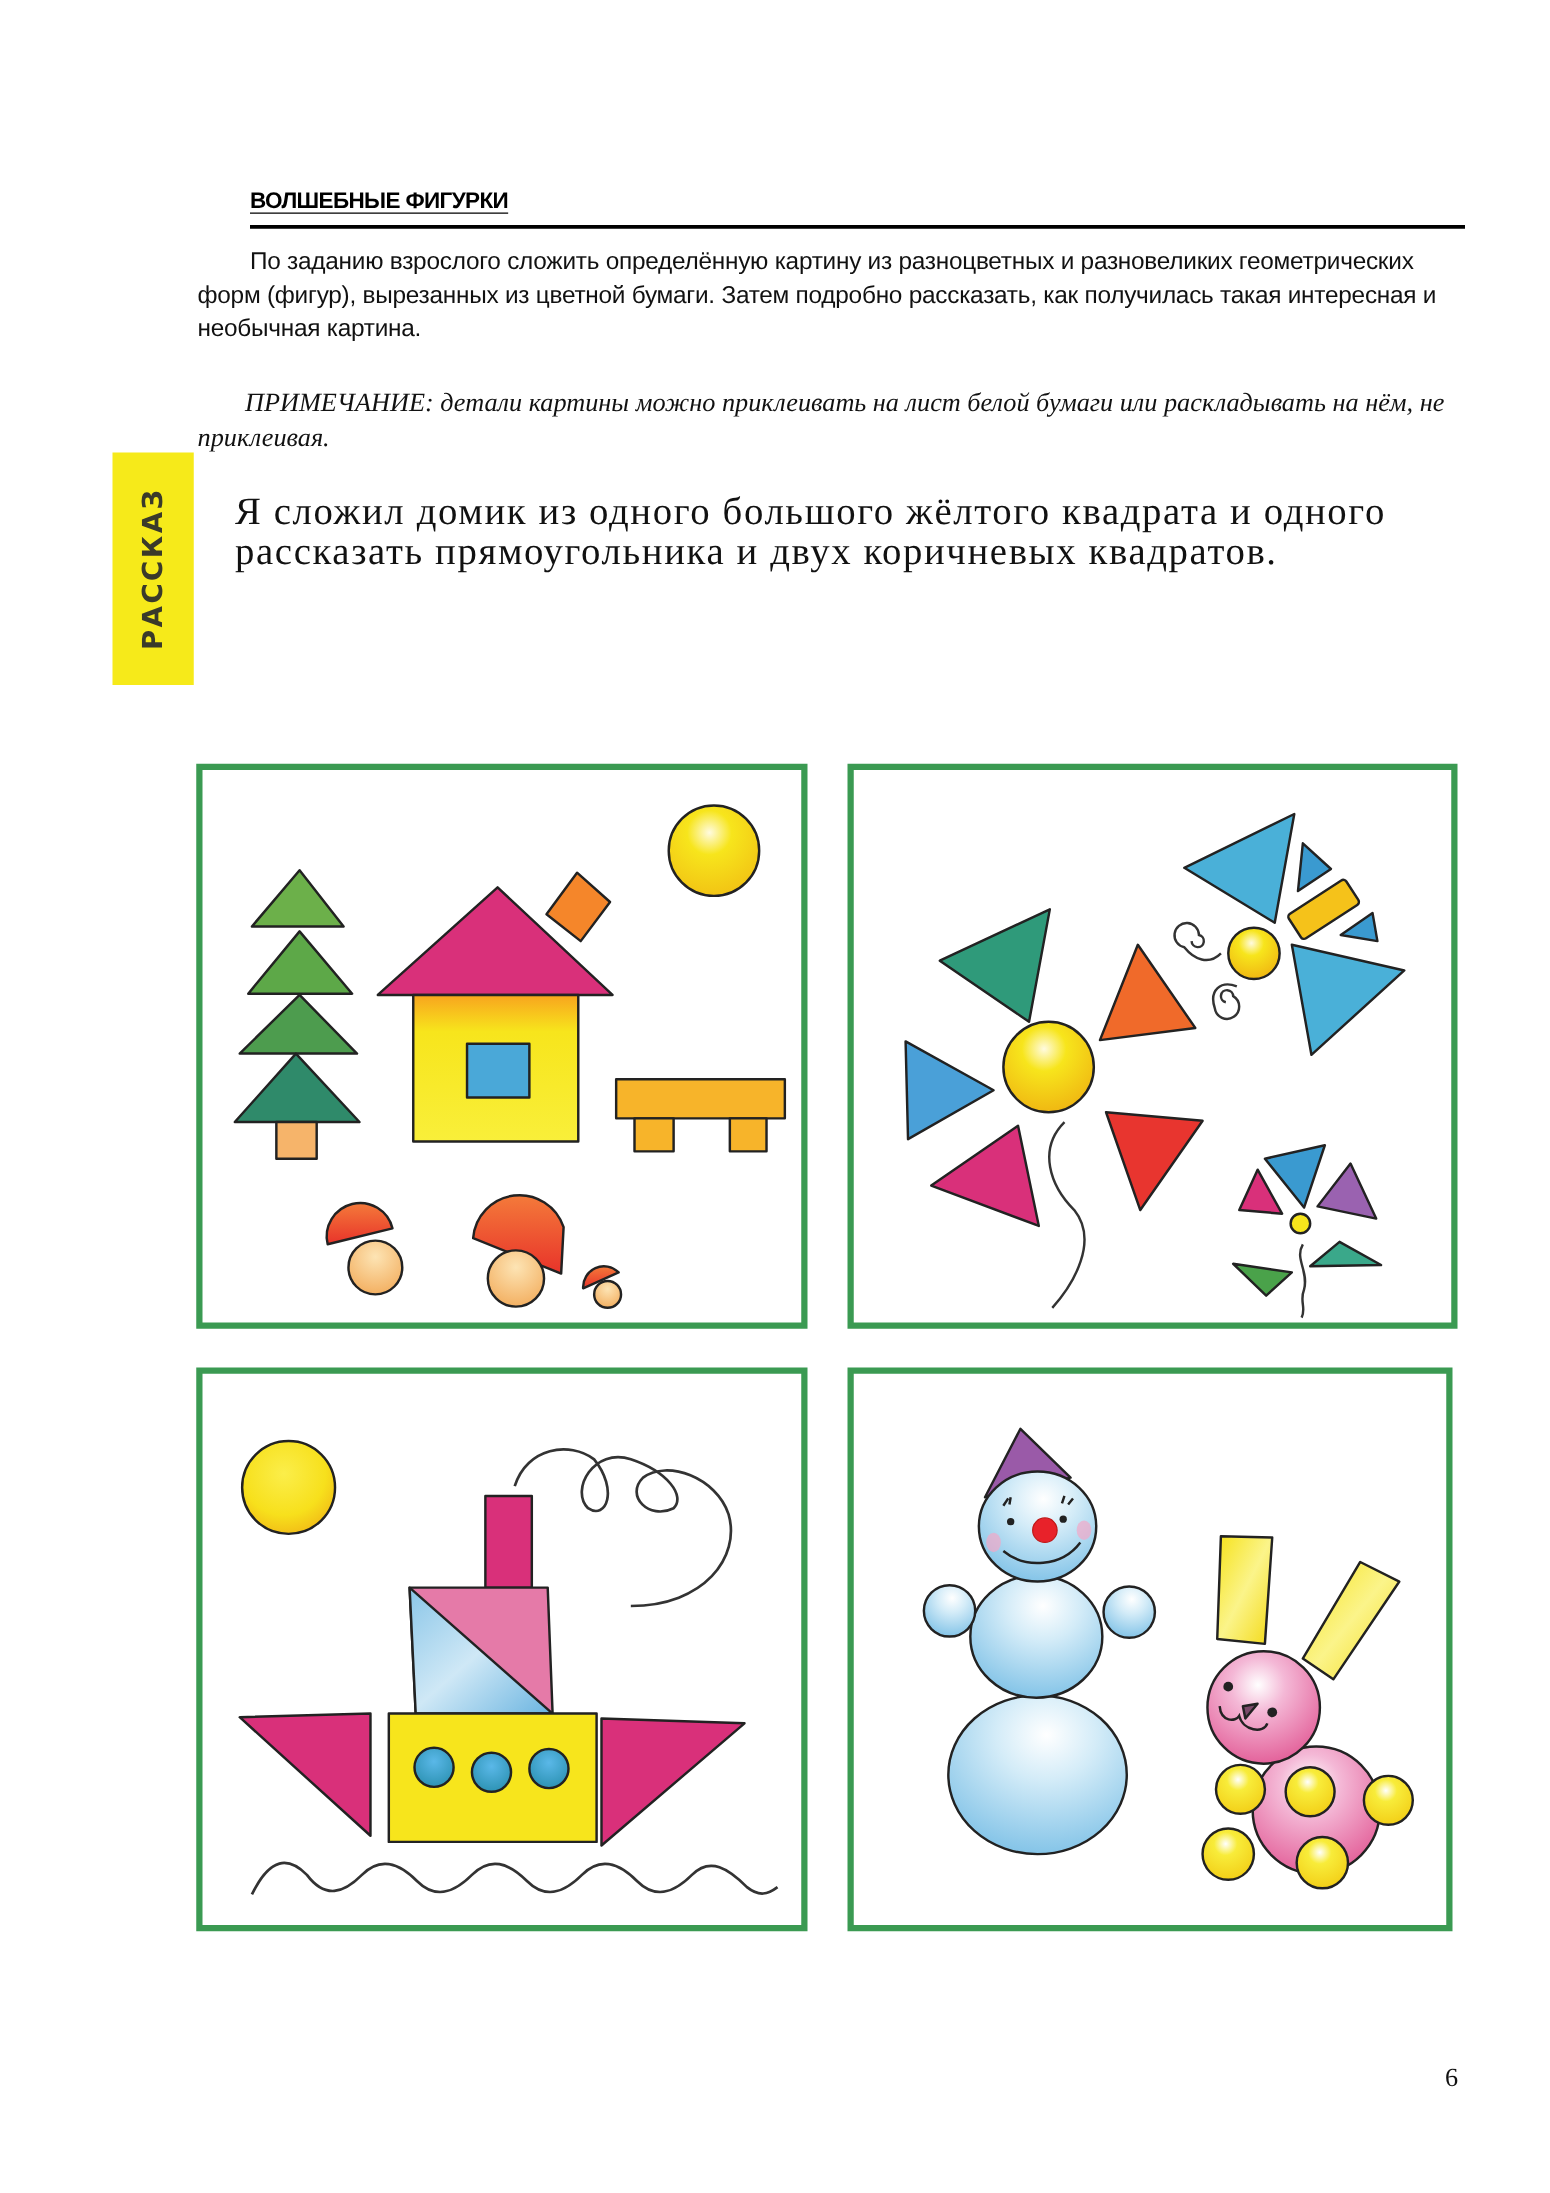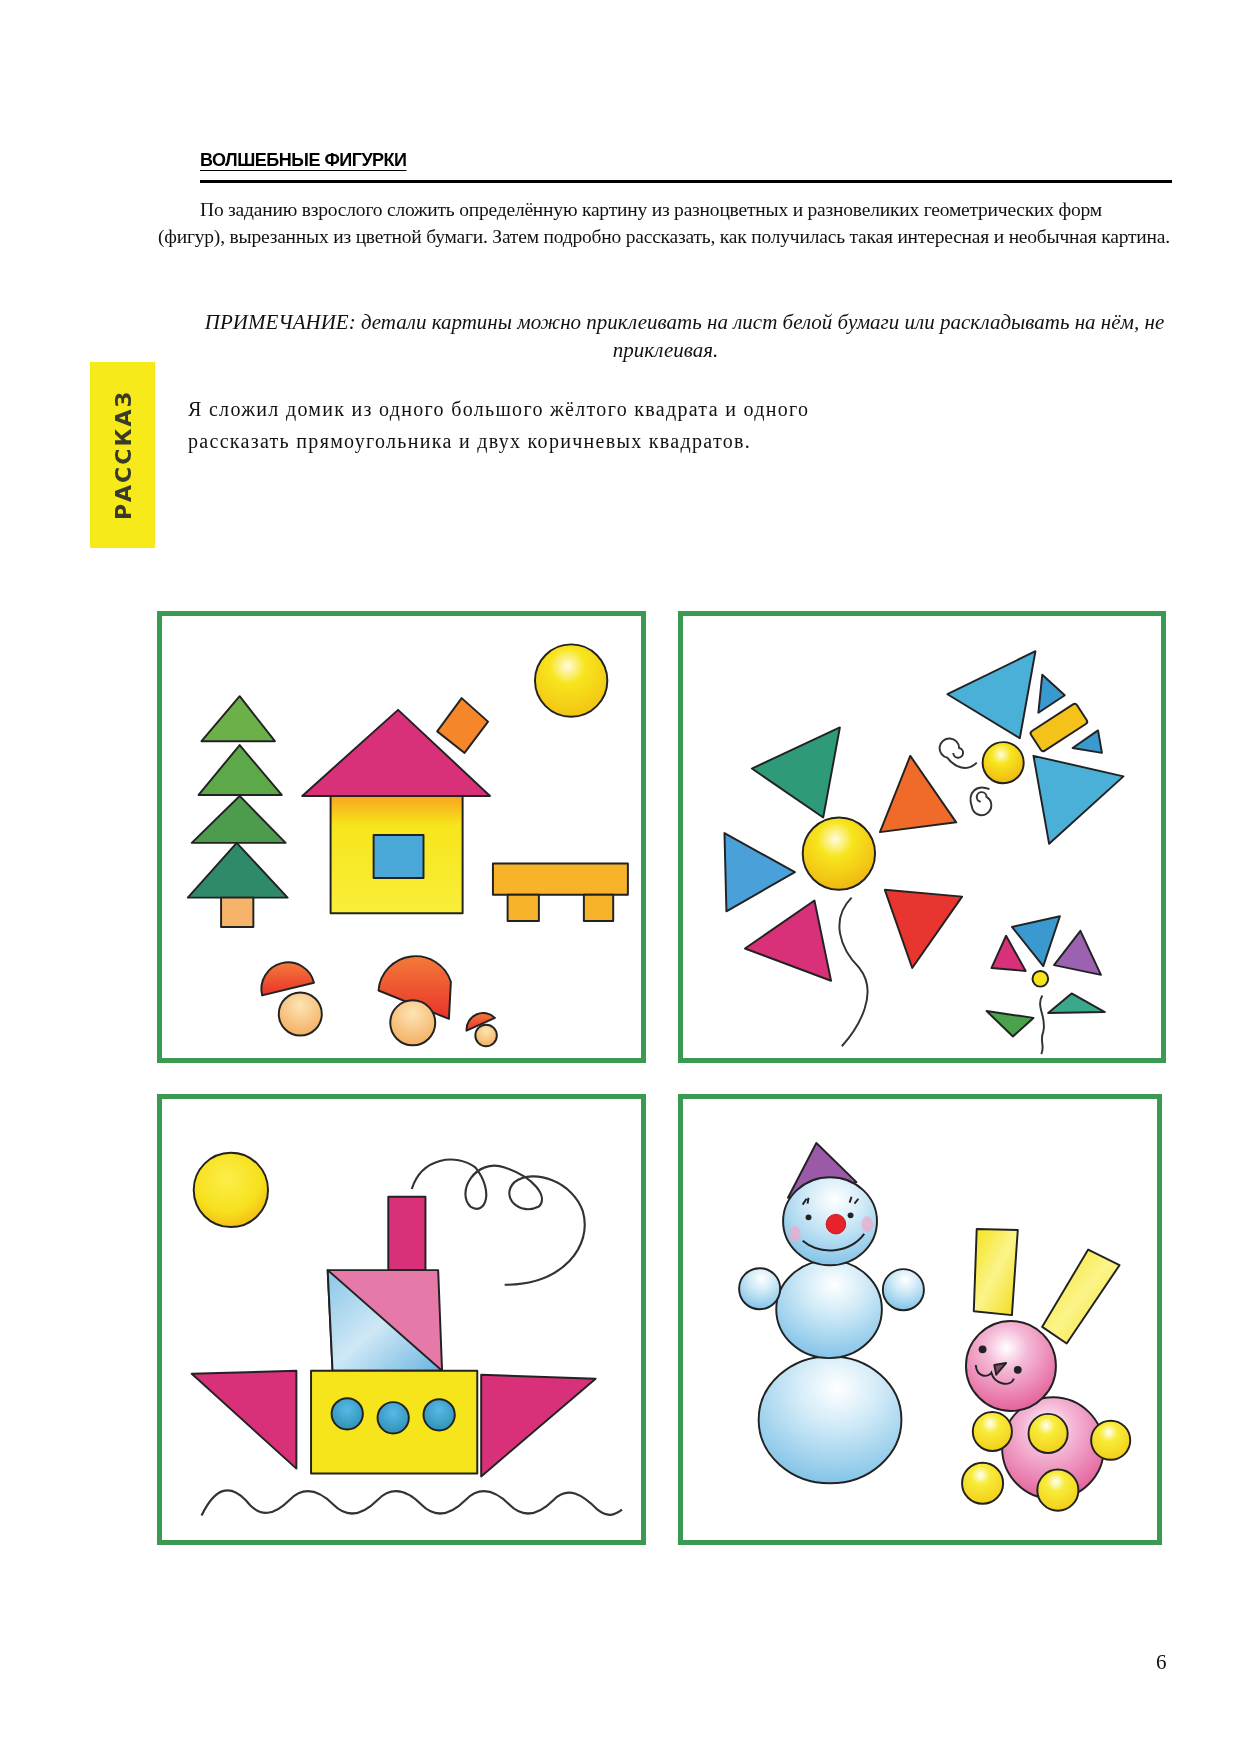--- a/index.html
+++ b/index.html
@@ -1,25 +1,25 @@
 <!DOCTYPE html>
 <html><head>
 <meta charset="utf-8">
 <style>
   html, body { margin: 0; padding: 0; background: #ffffff; }
   body { width: 1240px; height: 1754px; position: relative; overflow: hidden; }
   .title-row { position: absolute; left: 200px; top: 146px; width: 972px; height: 34px; border-bottom: 3px solid #000; }
   .title { position: absolute; left: 0; top: 4px; font-family: "Liberation Sans", sans-serif; font-weight: bold; font-size: 18px; letter-spacing: -0.5px; color: #000; text-decoration: underline; text-underline-offset: 4px; }
-  .intro { position: absolute; left: 158px; top: 196px; width: 1015px; font-family: Liberation Serif, serif; font-size: 19.5px; line-height: 27px; color: #111; letter-spacing: -0.2px; }
+  .intro { position: absolute; left: 158px; top: 196px; width: 1015px; font-family: Liberation Sans, sans-serif; font-size: 19.5px; line-height: 27px; color: #111; letter-spacing: -0.2px; }
   .intro p { margin: 0; text-indent: 42px; }
-  .note { position: absolute; left: 158px; top: 308px; width: 1015px; font-family: "Liberation Serif", serif; font-style: italic; font-size: 21px; line-height: 28px; color: #111; text-align: center; }
+  .note { position: absolute; left: 158px; top: 308px; width: 1015px; font-family: "Liberation Serif", serif; font-style: italic; font-size: 21px; line-height: 28px; color: #111; }
   .note p { margin: 0; text-indent: 38px; }
   .tab { position: absolute; left: 90px; top: 362px; width: 65px; height: 186px; background: #f6ea1a; }
   .tab-label { position: absolute; left: 50%; top: 50%; transform: translate(-50%, -50%) rotate(-90deg); font-family: "DejaVu Sans", sans-serif; font-weight: bold; font-size: 22px; letter-spacing: 2px; color: #3a3a2a; white-space: nowrap; }
-  .story { position: absolute; left: 188px; top: 393px; width: 1000px; font-family: "Liberation Serif", serif; font-size: 20px; line-height: 32px; letter-spacing: 1.3px; color: #111; }
+  .story { position: absolute; left: 188px; top: 393px; width: 1000px; font-family: "Liberation Serif", serif; font-size: 31px; line-height: 32px; letter-spacing: 1.3px; color: #111; }
   .story div { white-space: nowrap; }
   .panel { position: absolute; border: 5px solid #3b9a52; background: #fff; box-sizing: border-box; }
   .panel svg { position: absolute; left: 0; top: 0; width: 100%; height: 100%; }
   .page-num { position: absolute; left: 1156px; top: 1650px; font-family: "Liberation Serif", serif; font-size: 21px; color: #111; }
 </style>
 </head>
 <body>
 
 <div class="title-row">
   <span class="title">ВОЛШЕБНЫЕ ФИГУРКИ</span>

